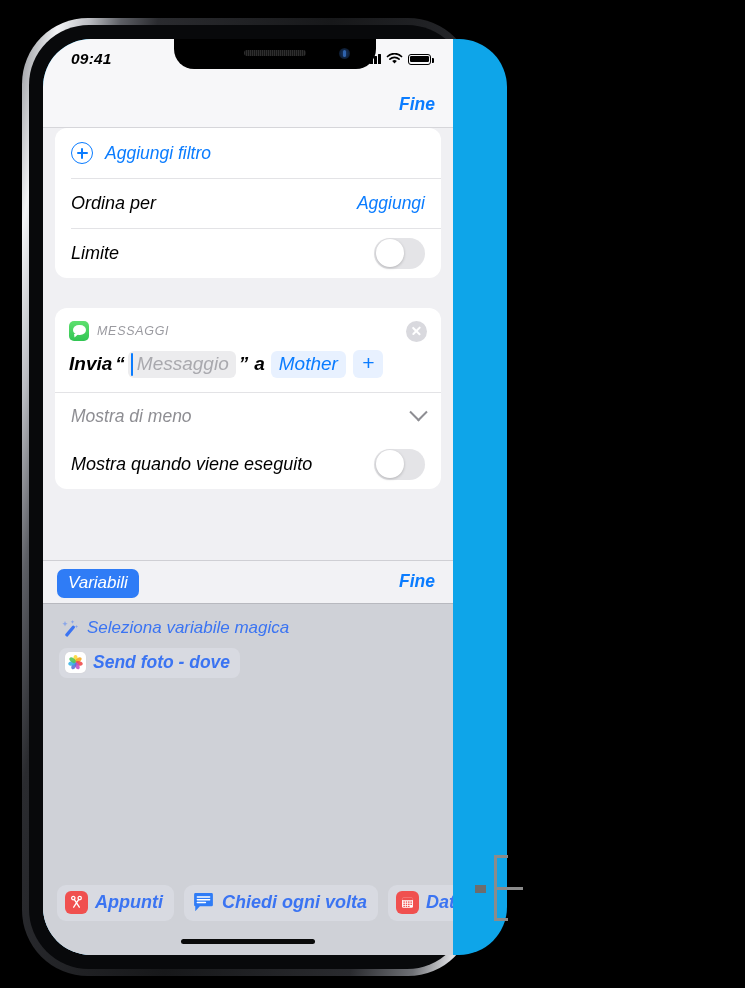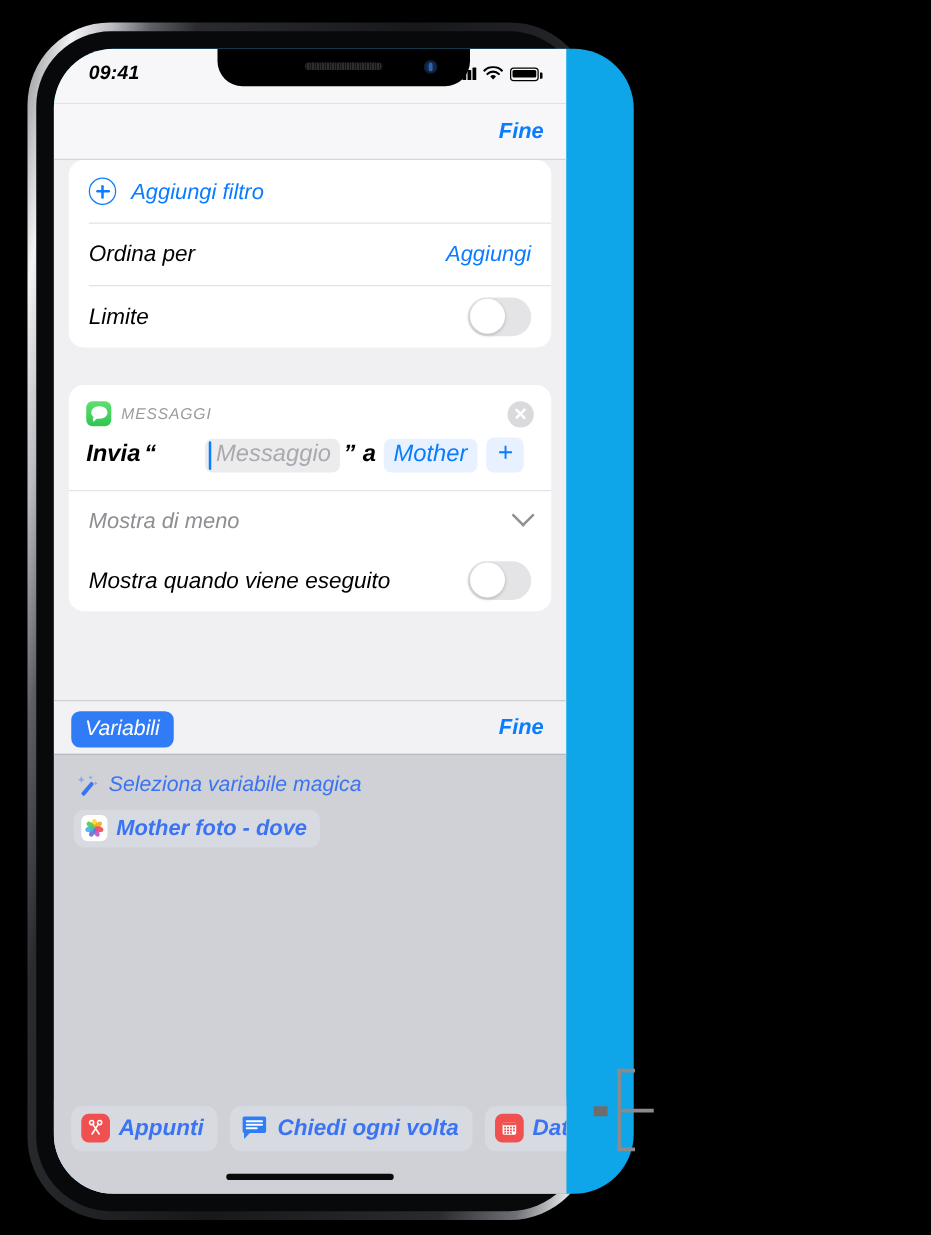--- a/index.html
+++ b/index.html
@@ -166,21 +166,21 @@
   .close-x::after { transform: rotate(-45deg); }
 
   .msg-line {
     display:flex; align-items:center; padding: 2px 14px 14px 14px; gap:0px;
     font-size: 19px; font-weight: bold; color:#000;
   }
   .quote { margin: 0 3px; }
   .field {
     background:#ececee; border-radius:6px; padding: 2px 7px 3px 9px;
     color:#a9a9ae; font-weight:normal; font-size:19px; position:relative;
-    display:flex; margin-left:36px;
+    display:flex; 
   }
   .caret {
     position:absolute; left:3px; top:2px; bottom:2px; width:2px; background:#0a7cff;
     border-radius:1px;
   }
   .a-word { margin: 0 6px 0 3px; }
   .token {
     background:#e8f1ff; color:#0a7cff; border-radius:6px;
     padding: 2px 8px 3px 8px; font-weight:normal; font-size:19px;
   }
@@ -375,21 +375,21 @@
                   <ellipse cx="0" cy="-4.4" rx="2.5" ry="4.3" fill="#fcd93b" opacity=".92"></ellipse>
                   <ellipse cx="0" cy="-4.4" rx="2.5" ry="4.3" fill="#f5a623" opacity=".9" transform="rotate(51)"></ellipse>
                   <ellipse cx="0" cy="-4.4" rx="2.5" ry="4.3" fill="#ef4a4a" opacity=".9" transform="rotate(103)"></ellipse>
                   <ellipse cx="0" cy="-4.4" rx="2.5" ry="4.3" fill="#c651c6" opacity=".9" transform="rotate(154)"></ellipse>
                   <ellipse cx="0" cy="-4.4" rx="2.5" ry="4.3" fill="#5b74d8" opacity=".9" transform="rotate(206)"></ellipse>
                   <ellipse cx="0" cy="-4.4" rx="2.5" ry="4.3" fill="#38b2e8" opacity=".9" transform="rotate(257)"></ellipse>
                   <ellipse cx="0" cy="-4.4" rx="2.5" ry="4.3" fill="#52c45a" opacity=".9" transform="rotate(308)"></ellipse>
                 </g>
               </svg>
             </span>
-            <span class="varchip-label">Mother foto - dove</span>
+            <span class="varchip-label">Send foto - dove</span>
           </div>
         </div>
 
         <div class="suggestbar">
           <div class="sugg-row">
 
             <div class="sugg">
               <span class="sq-icon" style="background:#f0504f">
                 <svg width="15" height="15" viewBox="0 0 16 16">
                   <circle cx="4.6" cy="3.3" r="1.8" fill="none" stroke="#fff" stroke-width="1.3"></circle>

